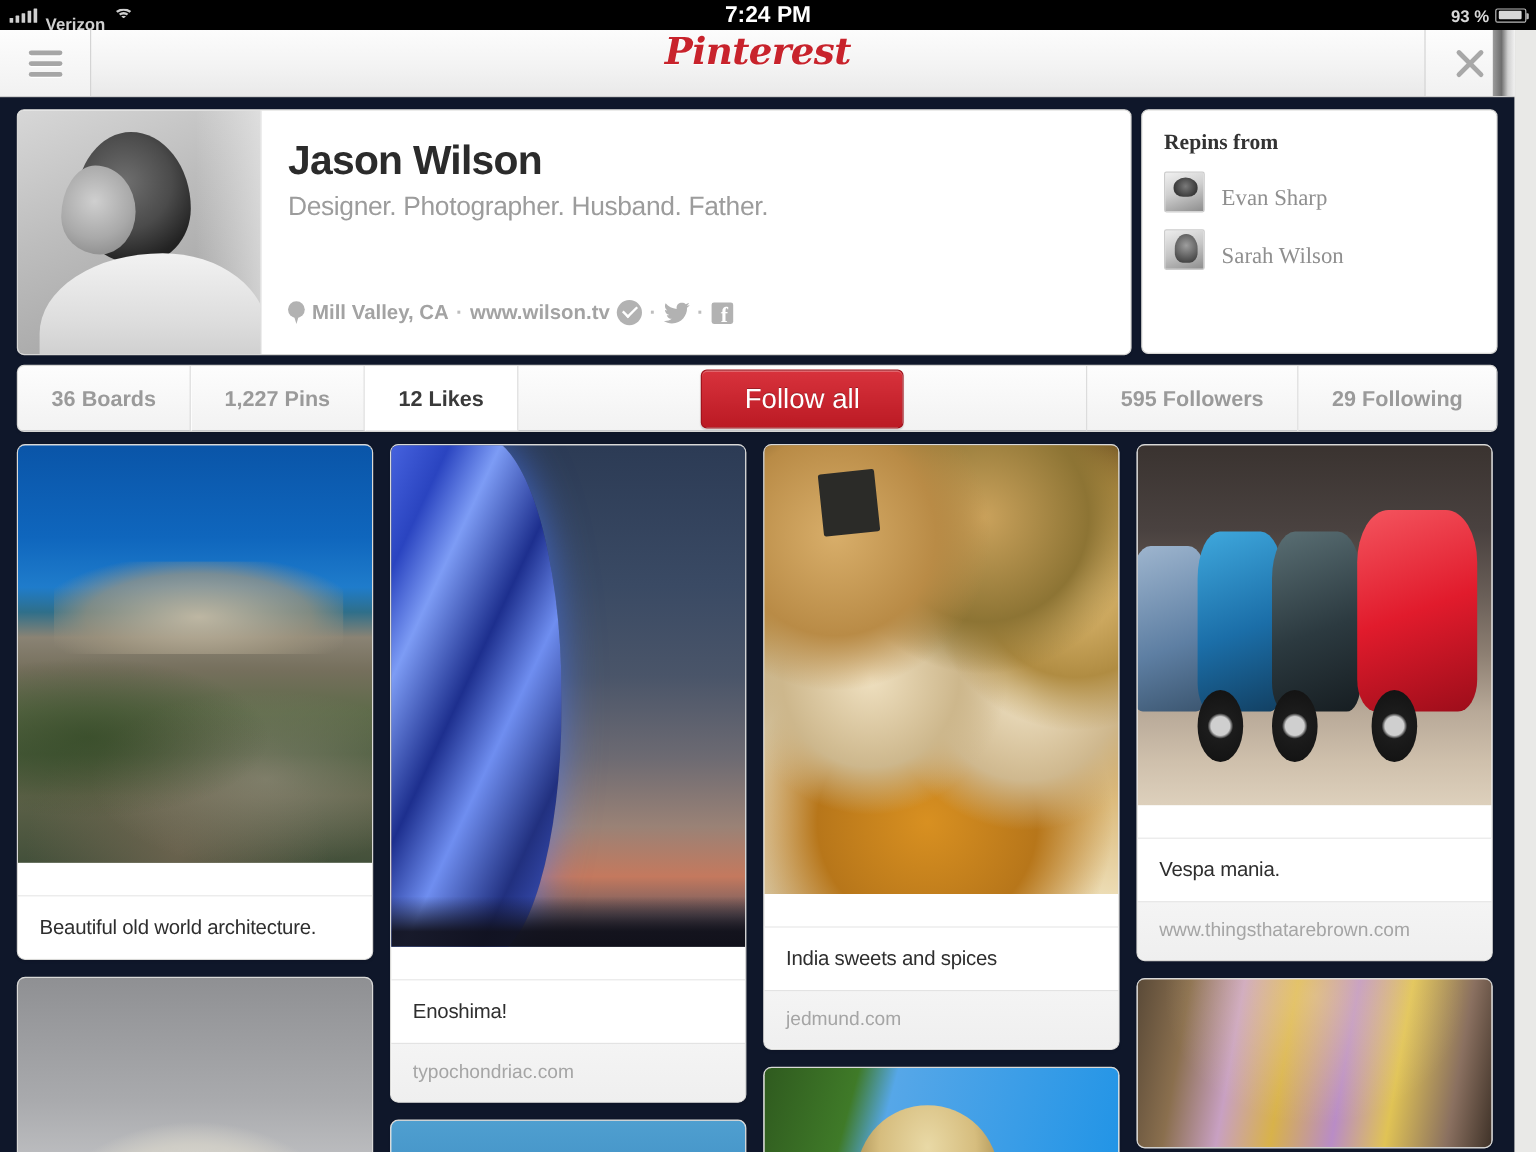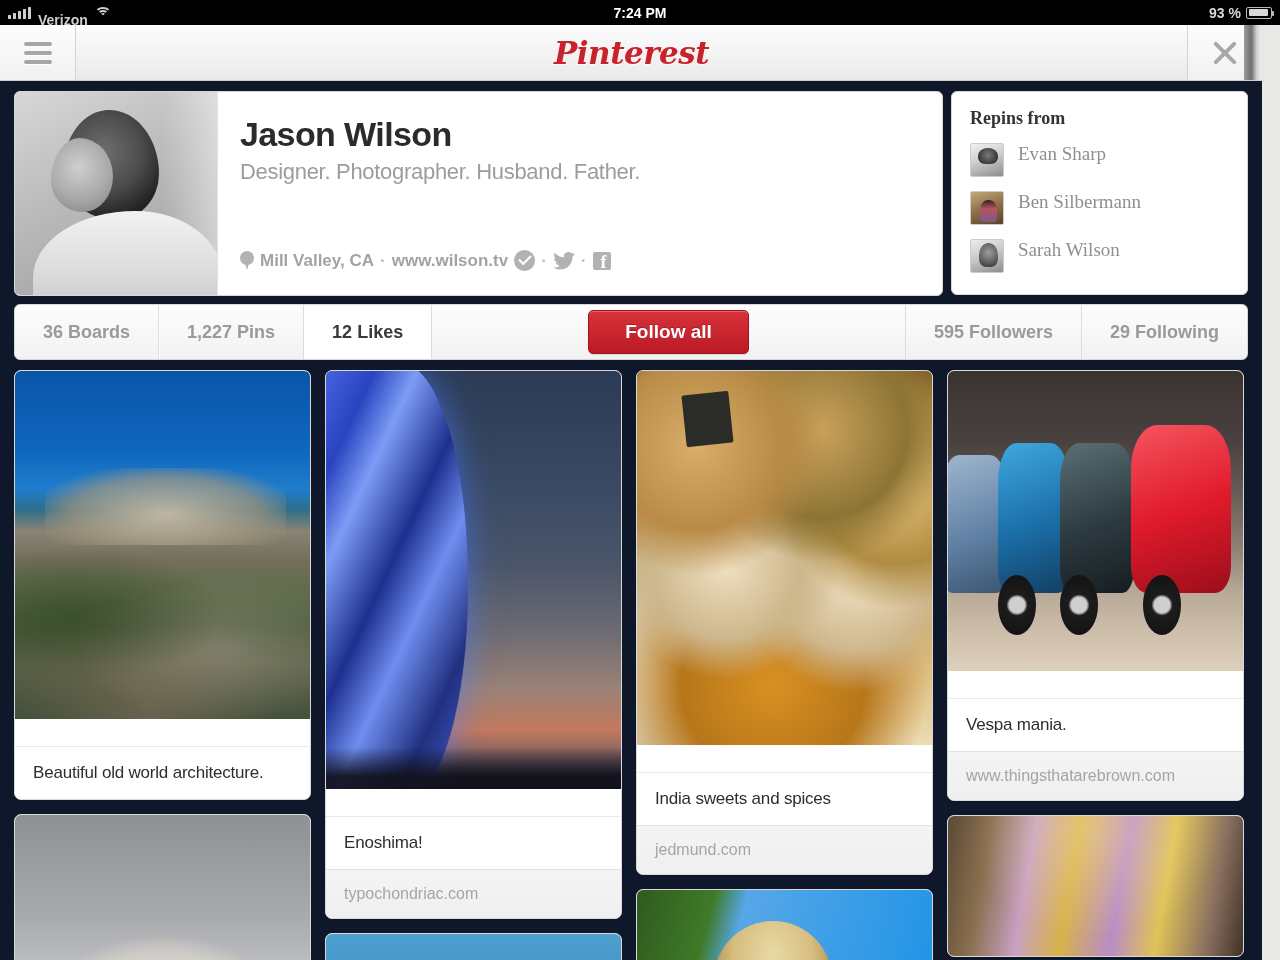--- a/index.html
+++ b/index.html
@@ -17,21 +17,21 @@
     background: #000; color: #cfcfcf;
     display: flex; align-items: center;
     font-size: 14px; font-weight: bold;
     padding: 0 8px;
     position: relative;
   }
   .sb-left { display: flex; align-items: center; gap: 7px; }
   .sb-center {
     position: absolute; left: 0; right: 0;
     text-align: center; color: #fff;
-    font-size: 14px; font-weight: bold;
+    font-size: 19px; font-weight: bold;
     pointer-events: none;
   }
   .sb-right {
     margin-left: auto; display: flex;
     align-items: center; gap: 5px; z-index: 2;
   }
   .bars { display: flex; align-items: flex-end; gap: 2px; height: 12px; }
   .bars i { display: block; width: 3px; background: #cfcfcf; border-radius: .5px; }
   .bars i:nth-child(1){ height: 4px; }
   .bars i:nth-child(2){ height: 6px; }
@@ -85,21 +85,21 @@
   }
   .closeicon {
     width: 28px; height: 28px; position: relative;
   }
   .closeicon i {
     position: absolute; top: 12px; left: -1px; width: 30px; height: 4px;
     background: #a8a8a8; border-radius: 2px;
   }
   .closeicon i:first-child { transform: rotate(45deg); }
   .closeicon i:last-child  { transform: rotate(-45deg); }
-  .nav-center { flex: 1; display: flex; align-items: center; justify-content: center; }
+  .nav-center { flex: 1; display: flex; justify-content: center; }
   .logo {
     font-family: "DejaVu Serif", serif;
     font-style: italic; font-weight: bold;
     font-size: 31px; color: #c8232c;
     letter-spacing: -0.5px;
     text-shadow: 0 1px 0 rgba(255,255,255,.8);
   }
   .page-edge {
     position: absolute; top: 0; right: 0; width: 18px; height: 100%;
     background: linear-gradient(to right,#9c9c9c 0%,#6e6e6e 40%,#cfcfcf 70%,#efefef 100%);
@@ -196,21 +196,21 @@
   .fb::after {
     content: "f"; position: absolute; right: 4px; bottom: -3px;
     font-family: "Liberation Serif", serif; font-weight: bold;
     font-size: 18px; color: #fff;
   }
 
   .repins-card {
     width: 297px; flex: 0 0 297px; height: 204px; padding: 16px 18px; font-family: Liberation Serif, serif;
   }
   .repins-title { font-size: 18px; font-weight: bold; color: #333; }
-  .repin-row { display: flex; align-items: flex-start; gap: 14px; margin-top: 14px; }
+  .repin-row { display: flex; align-items: flex-end; gap: 14px; margin-top: 14px; }
   .repin-av {
     width: 34px; height: 34px; flex: 0 0 34px;
     border: 1px solid #ccc; border-radius: 2px;
     background: #ddd; overflow: hidden; position: relative;
   }
   .av-evan  { background: linear-gradient(160deg,#f0f0f0 0%,#cfcfcf 45%,#8d8d8d 100%); }
   .av-evan::after {
     content: ""; position: absolute; left: 7px; top: 4px; width: 20px; height: 16px;
     background: radial-gradient(circle at 50% 45%, #7a7a7a 0%, #3a3a3a 70%);
     border-radius: 50% 50% 40% 40%;
@@ -245,21 +245,21 @@
     box-shadow: 1px 0 0 #fdfdfd;
   }
   .stat.active {
     background: #fff; color: #3a3a3a;
     box-shadow: inset 0 1px 0 #fff;
   }
   .stat.right-group { border-right: none; border-left: 1px solid #dcdcdc; }
   .stats-spacer { flex: 1; display: flex; align-items: center; justify-content: center; }
   .follow-btn {
     background: linear-gradient(to bottom,#d8323c 0%,#bb1a24 100%);
-    color: #fff; font-size: 19px; font-weight: bold;
+    color: #fff; font-size: 23px; font-weight: normal;
     padding: 10px 36px; border-radius: 5px; border: 1px solid #a3141d;
     box-shadow: inset 0 1px 0 rgba(255,255,255,.25), 0 1px 1px rgba(0,0,0,.12);
     text-shadow: 0 -1px 0 rgba(0,0,0,.25);
     cursor: pointer;
   }
 
   
   .grid {
     margin-top: 10px;
     display: flex; gap: 14px;
@@ -479,24 +479,20 @@
       </div>
 
       <div class="card repins-card">
         <div class="repins-title">Repins from</div>
 
         <div class="repin-row">
           <div class="repin-av av-evan"></div>
           <div class="repin-name">Evan Sharp</div>
         </div>
         <div class="repin-row">
-          <div class="repin-av av-ben"></div>
-          <div class="repin-name">Ben Silbermann</div>
-        </div>
-        <div class="repin-row">
           <div class="repin-av av-sarah"></div>
           <div class="repin-name">Sarah Wilson</div>
         </div>
       </div>
     </div>
 
     <div class="statsbar">
       <div class="stat">36 Boards</div>
       <div class="stat">1,227 Pins</div>
       <div class="stat active">12 Likes</div>

